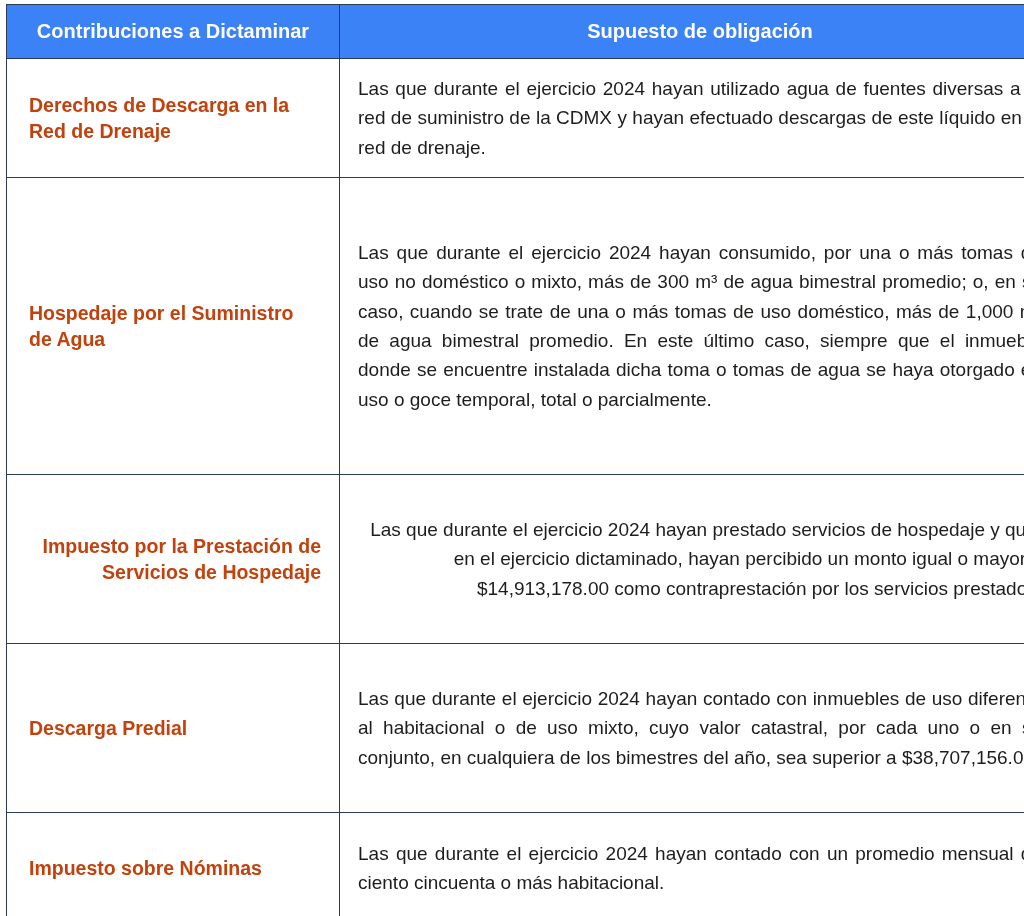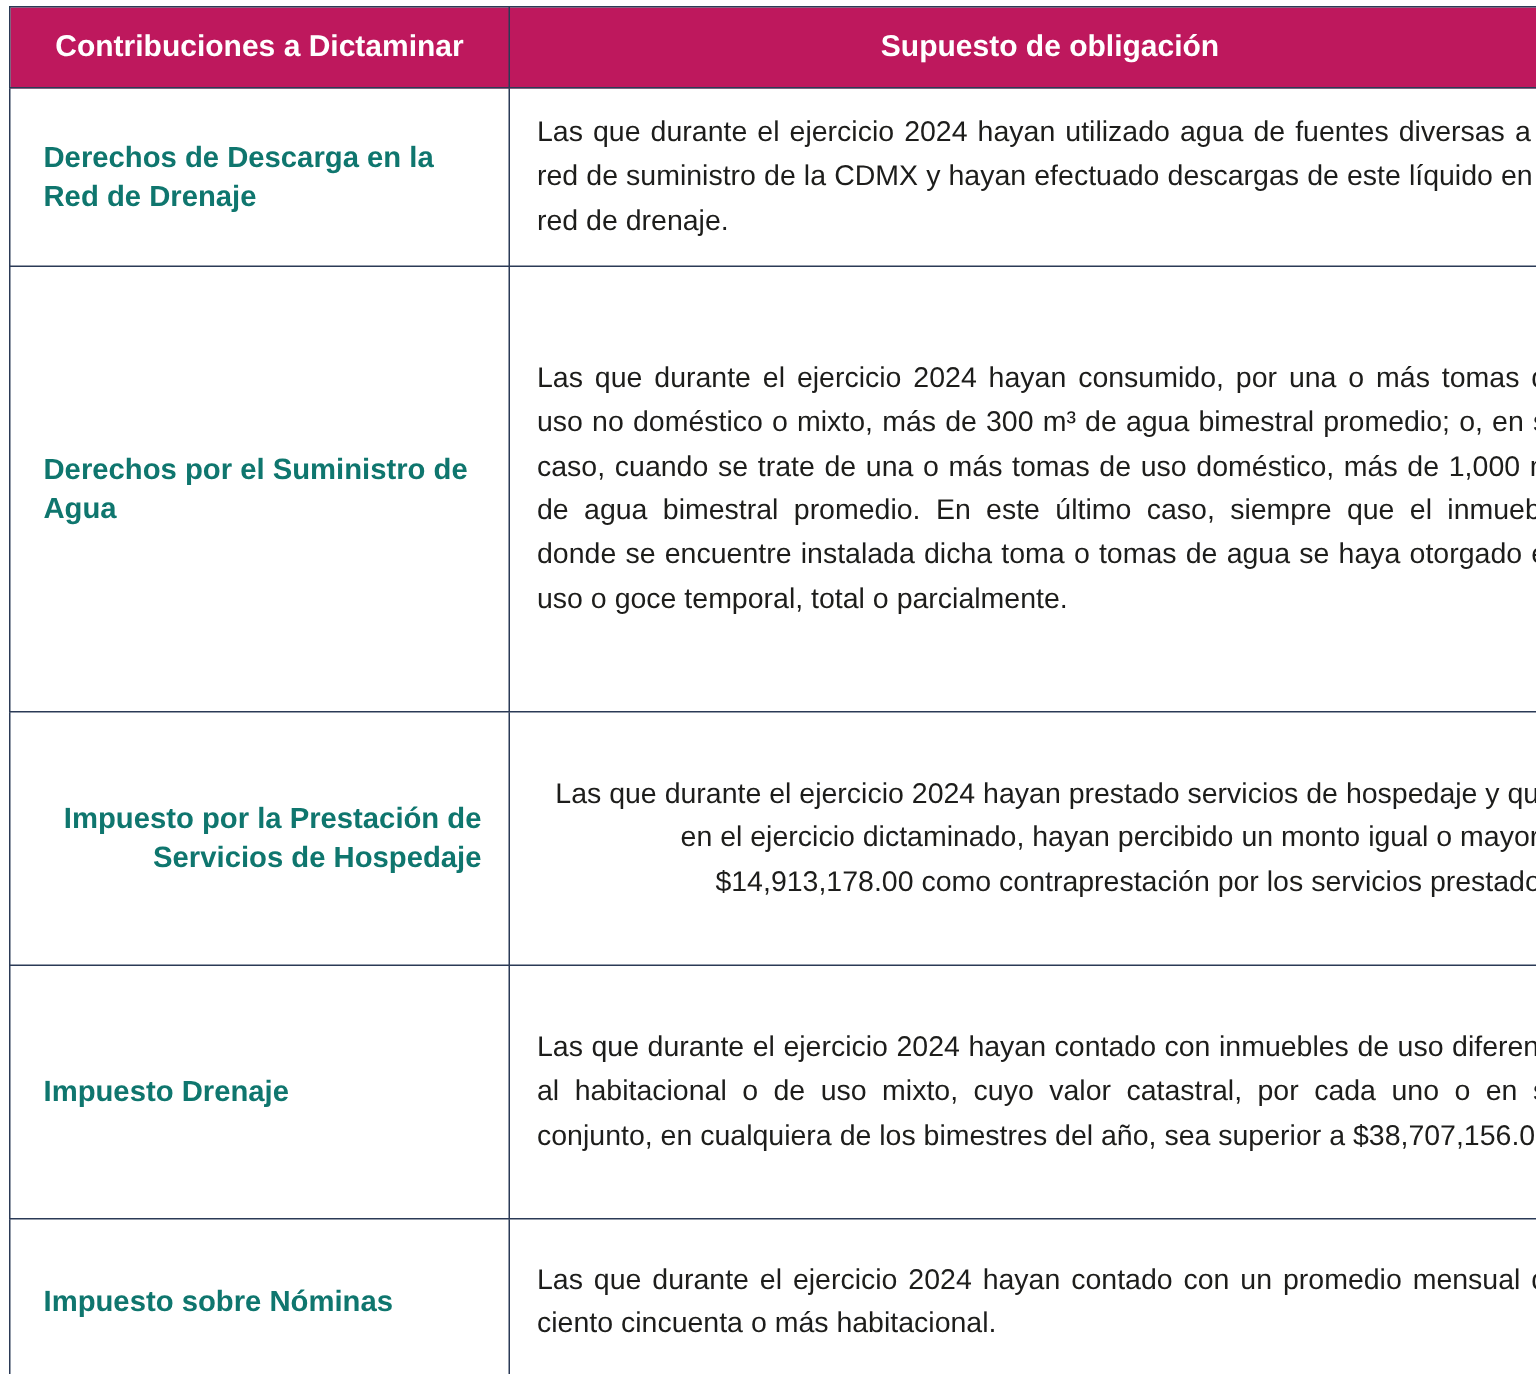--- a/index.html
+++ b/index.html
@@ -22,37 +22,37 @@
     border-collapse: collapse;
     width: 1012px;
     table-layout: fixed;
   }
   table.contrib-table th,
   table.contrib-table td {
     border: 1px solid #2b3a56;
     vertical-align: middle;
   }
   thead th {
-    background: #be185d;
+    background: #3b82f6;
     color: #ffffff;
     font-weight: bold;
     font-size: 20px;
     text-align: center;
     padding: 14px 10px;
     line-height: 1.25;
   }
   th.col-contrib { width: 312px; }
   th.col-supuesto { width: 700px; }
 
   td.cell-contrib {
     font-weight: bold;
     font-size: 19.5px;
     line-height: 1.35;
     padding: 14px 18px 14px 22px;
-    color: #0f766e;
+    color: #c2410c;
   }
   td.cell-supuesto {
     font-size: 19px;
     line-height: 1.55;
     padding: 14px 18px 14px 18px;
     text-align: justify;
     text-justify: inter-word;
     color: #1d1d1b;
     hyphens: none;
   }
@@ -75,29 +75,29 @@
         <th class="col-contrib">Contribuciones a Dictaminar</th>
         <th class="col-supuesto">Supuesto de obligación</th>
       </tr>
     </thead>
     <tbody>
       <tr class="row-0">
         <td class="cell-contrib">Derechos de Descarga en la Red de Drenaje</td>
         <td class="cell-supuesto">Las que durante el ejercicio 2024 hayan utilizado agua de fuentes diversas a la red de suministro de la CDMX y hayan efectuado descargas de este líquido en la red de drenaje.</td>
       </tr>
       <tr class="row-1">
-        <td class="cell-contrib">Derechos por el Suministro de Agua</td>
+        <td class="cell-contrib">Hospedaje por el Suministro de Agua</td>
         <td class="cell-supuesto">Las que durante el ejercicio 2024 hayan consumido, por una o más tomas de uso no doméstico o mixto, más de <b>300 m³ de agua bimestral promedio</b>; o, en su caso, cuando se trate de una o más tomas de uso doméstico, más de <b>1,000 m³ de agua bimestral promedio</b>. En este último caso, siempre que el inmueble donde se encuentre instalada dicha toma o tomas de agua se haya otorgado en uso o goce temporal, total o parcialmente.</td>
       </tr>
       <tr class="row-2">
         <td class="cell-contrib">Impuesto por la Prestación de Servicios de Hospedaje</td>
         <td class="cell-supuesto">Las que durante el ejercicio 2024 hayan prestado servicios de hospedaje y que, en el ejercicio dictaminado, hayan percibido un monto <b>igual o mayor a $14,913,178.00</b> como contraprestación por los servicios prestados.</td>
       </tr>
       <tr class="row-3">
-        <td class="cell-contrib">Impuesto Drenaje</td>
+        <td class="cell-contrib">Descarga Predial</td>
         <td class="cell-supuesto">Las que durante el ejercicio 2024 hayan contado con inmuebles de uso diferente al habitacional o de uso mixto, cuyo valor catastral, por cada uno o en su conjunto, en cualquiera de los bimestres del año, sea superior a <b>$38,707,156.00</b>.</td>
       </tr>
       <tr class="row-4">
         <td class="cell-contrib">Impuesto sobre Nóminas</td>
         <td class="cell-supuesto">Las que durante el ejercicio 2024 hayan contado con un promedio mensual de <b>ciento cincuenta o más habitacional</b>.</td>
       </tr>
     </tbody>
   </table>
 </div>
 

